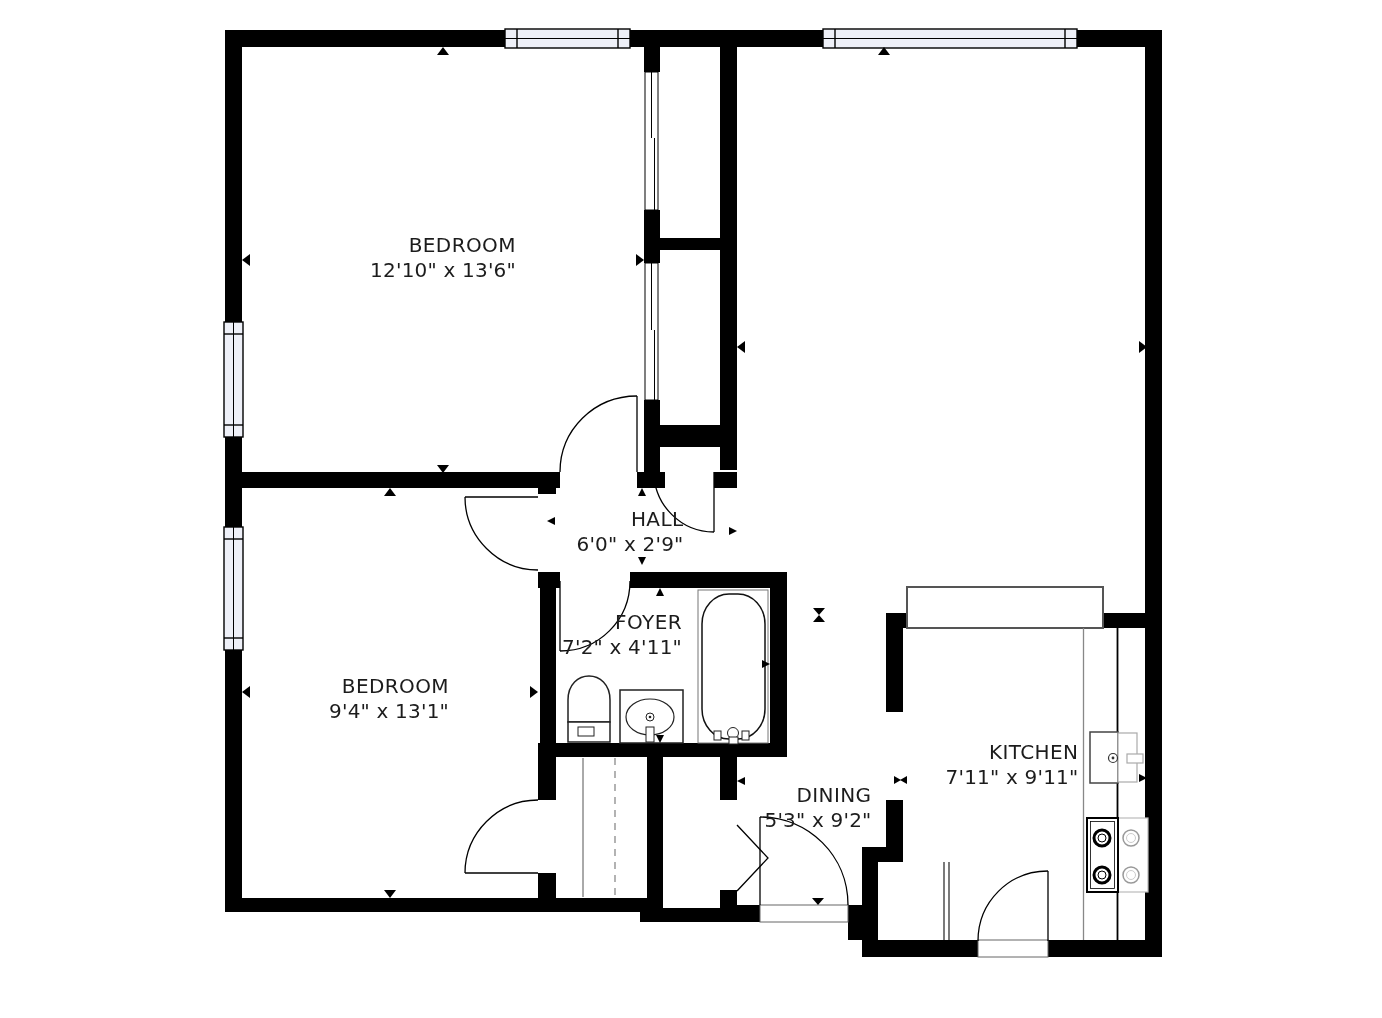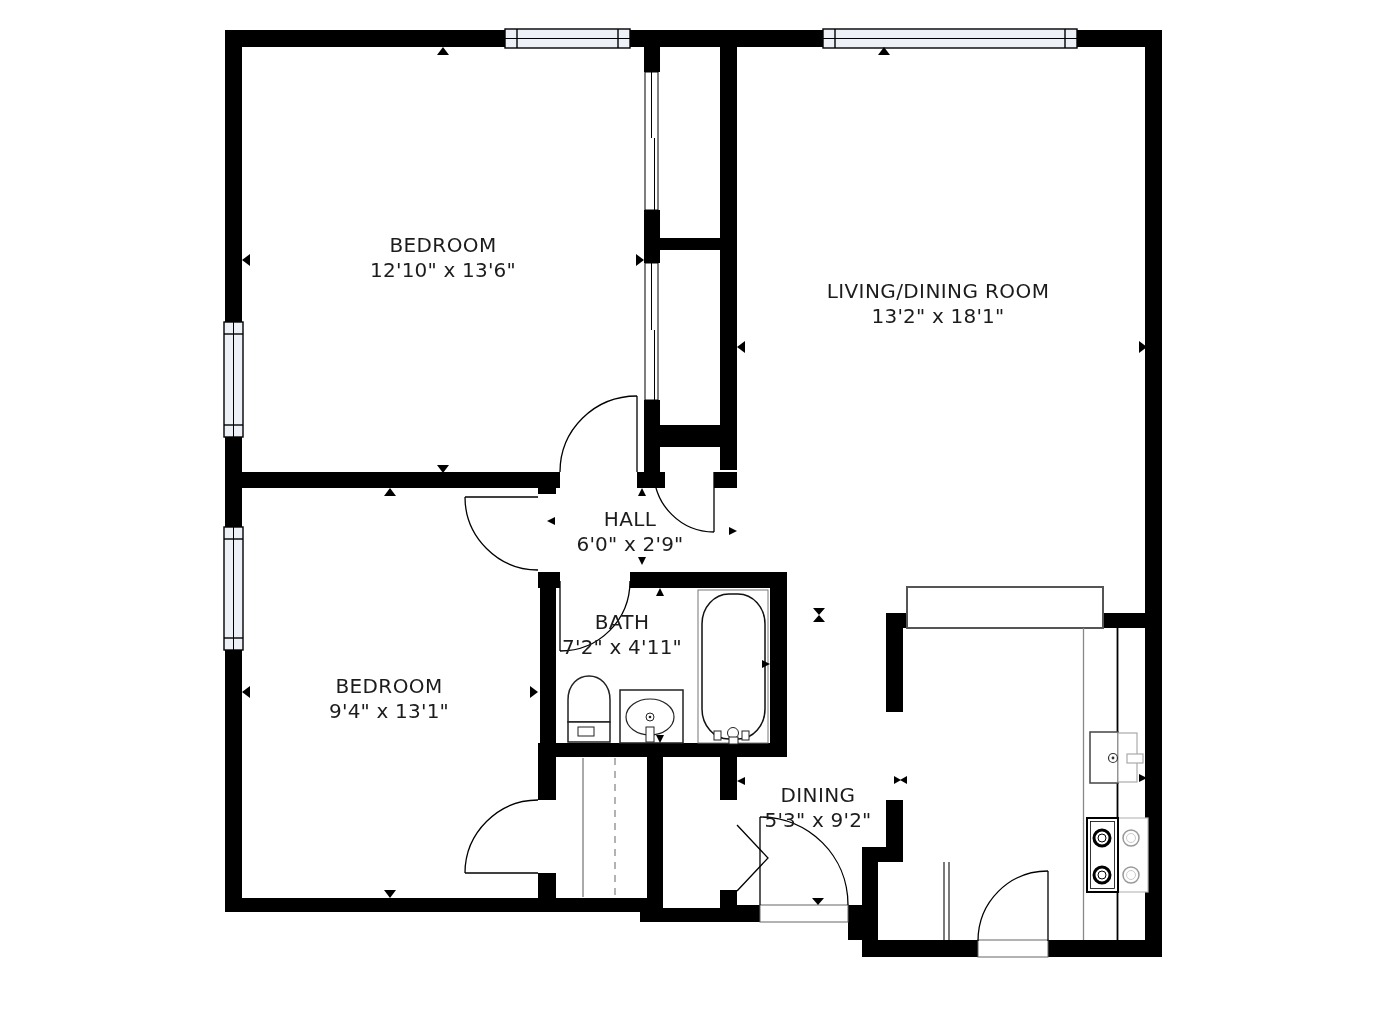--- a/index.html
+++ b/index.html
@@ -1,19 +1,19 @@
 <!DOCTYPE html>
 <html><head>
 <meta charset="utf-8">
 <style>
   html,body{margin:0;padding:0;background:#ffffff;}
   .stage{position:relative;width:1382px;height:1018px;background:#ffffff;overflow:hidden;
          font-family:"DejaVu Sans","Liberation Sans",sans-serif;}
   .plan-svg{position:absolute;left:0;top:0;width:1382px;height:1018px;}
-  .room-label{position:absolute;transform:translateX(-50%);text-align:center;
+  .room-label{position:absolute;transform:translateX(-50%);text-align:right;
               color:#1c1c1c;font-size:20px;line-height:25px;letter-spacing:0.4px;white-space:nowrap;}
   .room-label .dims{letter-spacing:0.2px;}
 </style>
 </head>
 <body>
 
 <div class="stage">
 
 <svg class="plan-svg" viewBox="0 0 1382 1018">
 
@@ -240,33 +240,33 @@
 
     <polygon points="907,776 907,784 900,780"></polygon>
     <polygon points="1139,774 1139,782 1147,778"></polygon>
   </g>
 </svg>
 
 <div class="room-label" style="left:443px;top:233px">
   <div>BEDROOM</div>
   <div class="dims">12'10" x 13'6"</div>
 </div>
-<div class="room-label" style="left:938px;top:279px">
-  <div>LIVING/DINING ROOM</div>
-  <div class="dims">13'2" x 18'1"</div>
-</div>
 <div class="room-label" style="left:630px;top:507px">
   <div>HALL</div>
   <div class="dims">6'0" x 2'9"</div>
 </div>
 <div class="room-label" style="left:622px;top:610px">
-  <div>BATH</div>
+  <div>FOYER</div>
   <div class="dims">7'2" x 4'11"</div>
 </div>
 <div class="room-label" style="left:389px;top:674px">
   <div>BEDROOM</div>
   <div class="dims">9'4" x 13'1"</div>
 </div>
 <div class="room-label" style="left:818px;top:783px">
   <div>DINING</div>
   <div class="dims">5'3" x 9'2"</div>
 </div>
+<div class="room-label" style="left:1012px;top:740px">
+  <div>KITCHEN</div>
+  <div class="dims">7'11" x 9'11"</div>
+</div>
 
 </div>
 </body></html>

